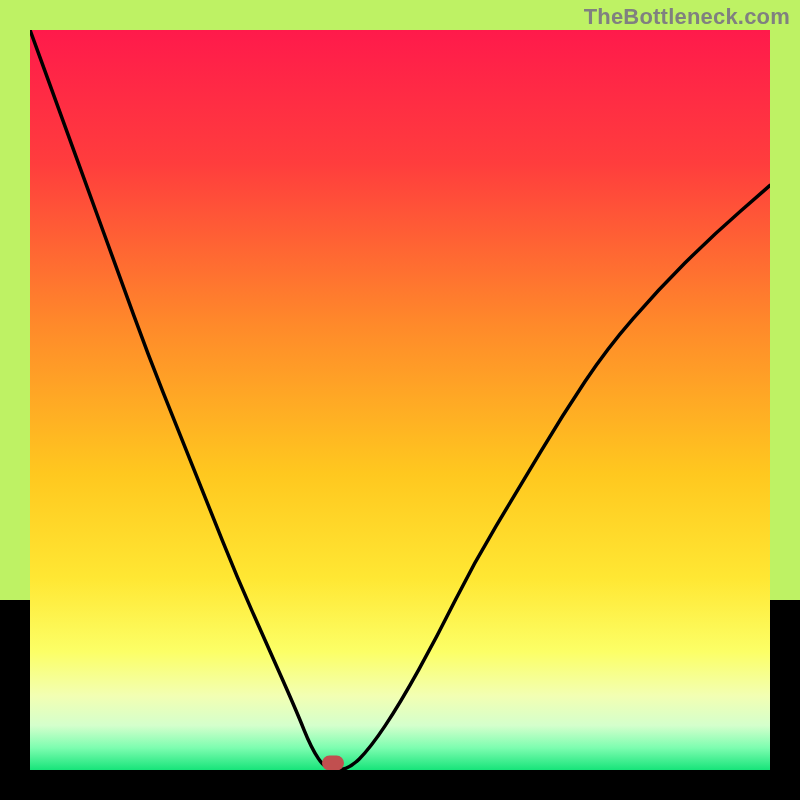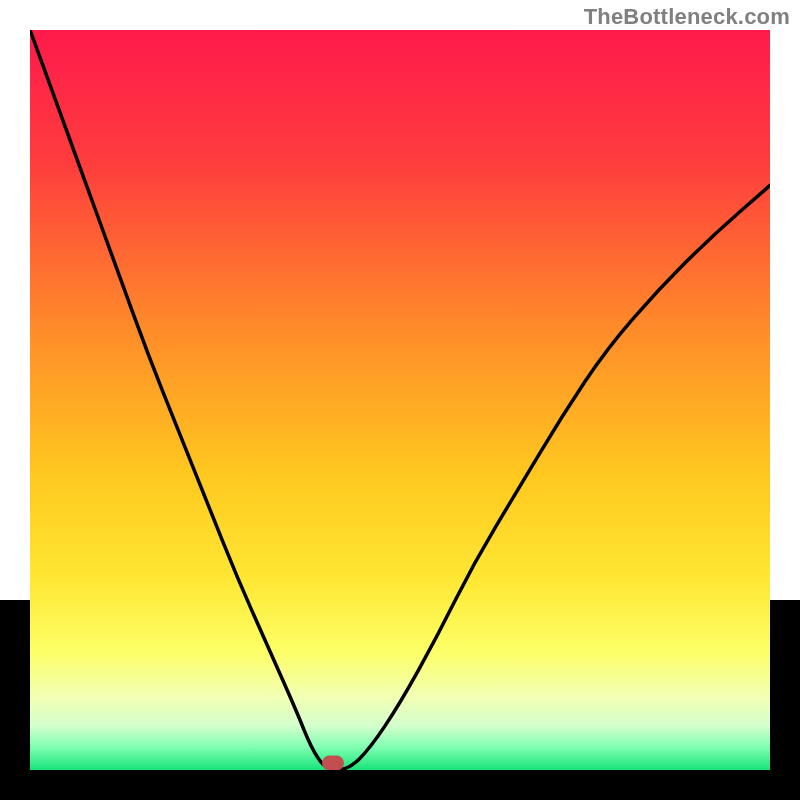--- a/index.html
+++ b/index.html
@@ -8,21 +8,21 @@
     width: 800px;
     height: 800px;
     background: #000;
     overflow: hidden;
     font-family: Arial, Helvetica, sans-serif;
   }
   .frame {
     position: relative;
     width: 800px;
     height: 600px;
-    background: #ffffff;
+    background: #bef264;
   }
   .watermark {
     position: absolute;
     top: 4px;
     right: 10px;
     color: #808080;
     font-size: 22px;
     font-weight: 600;
     letter-spacing: 0.2px;
     z-index: 20;

